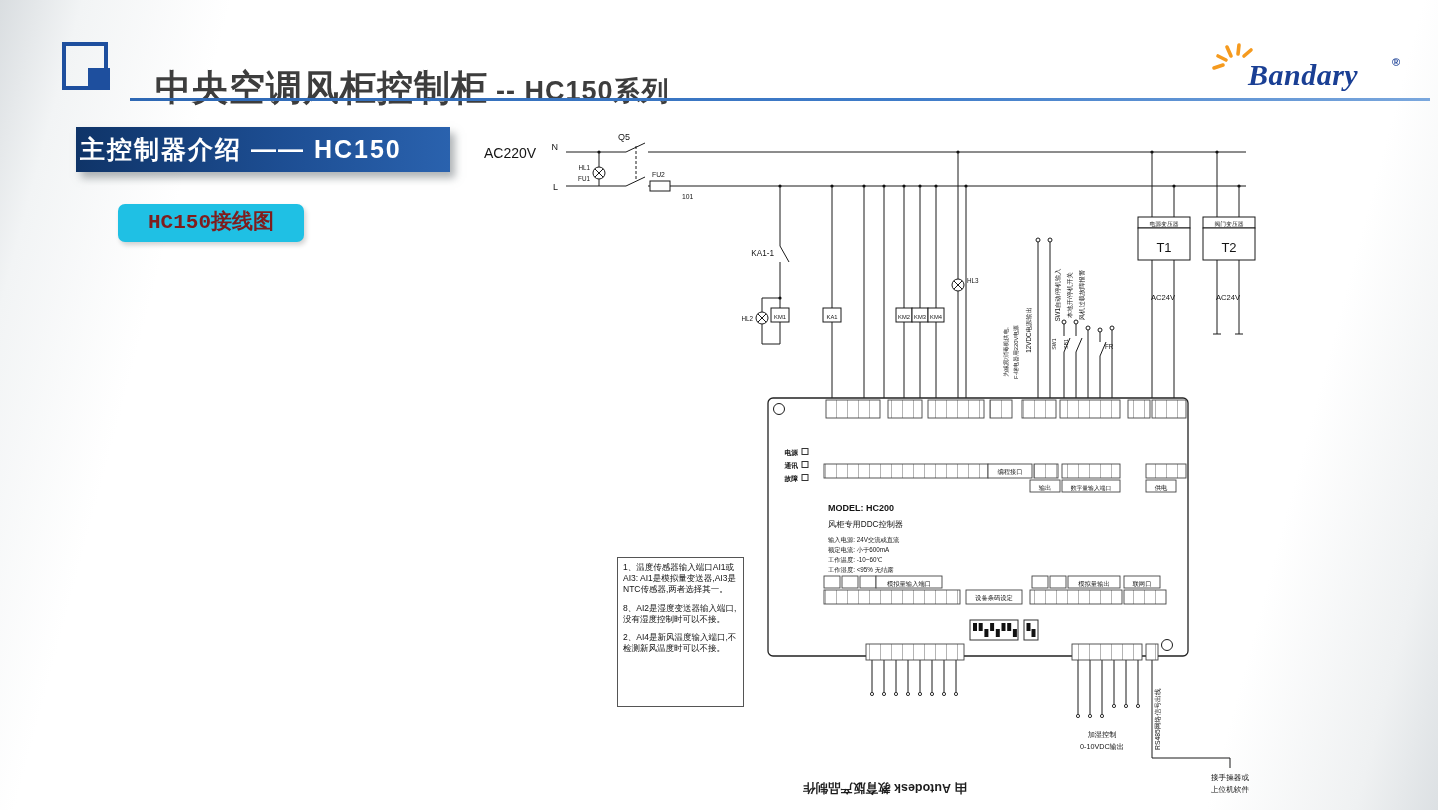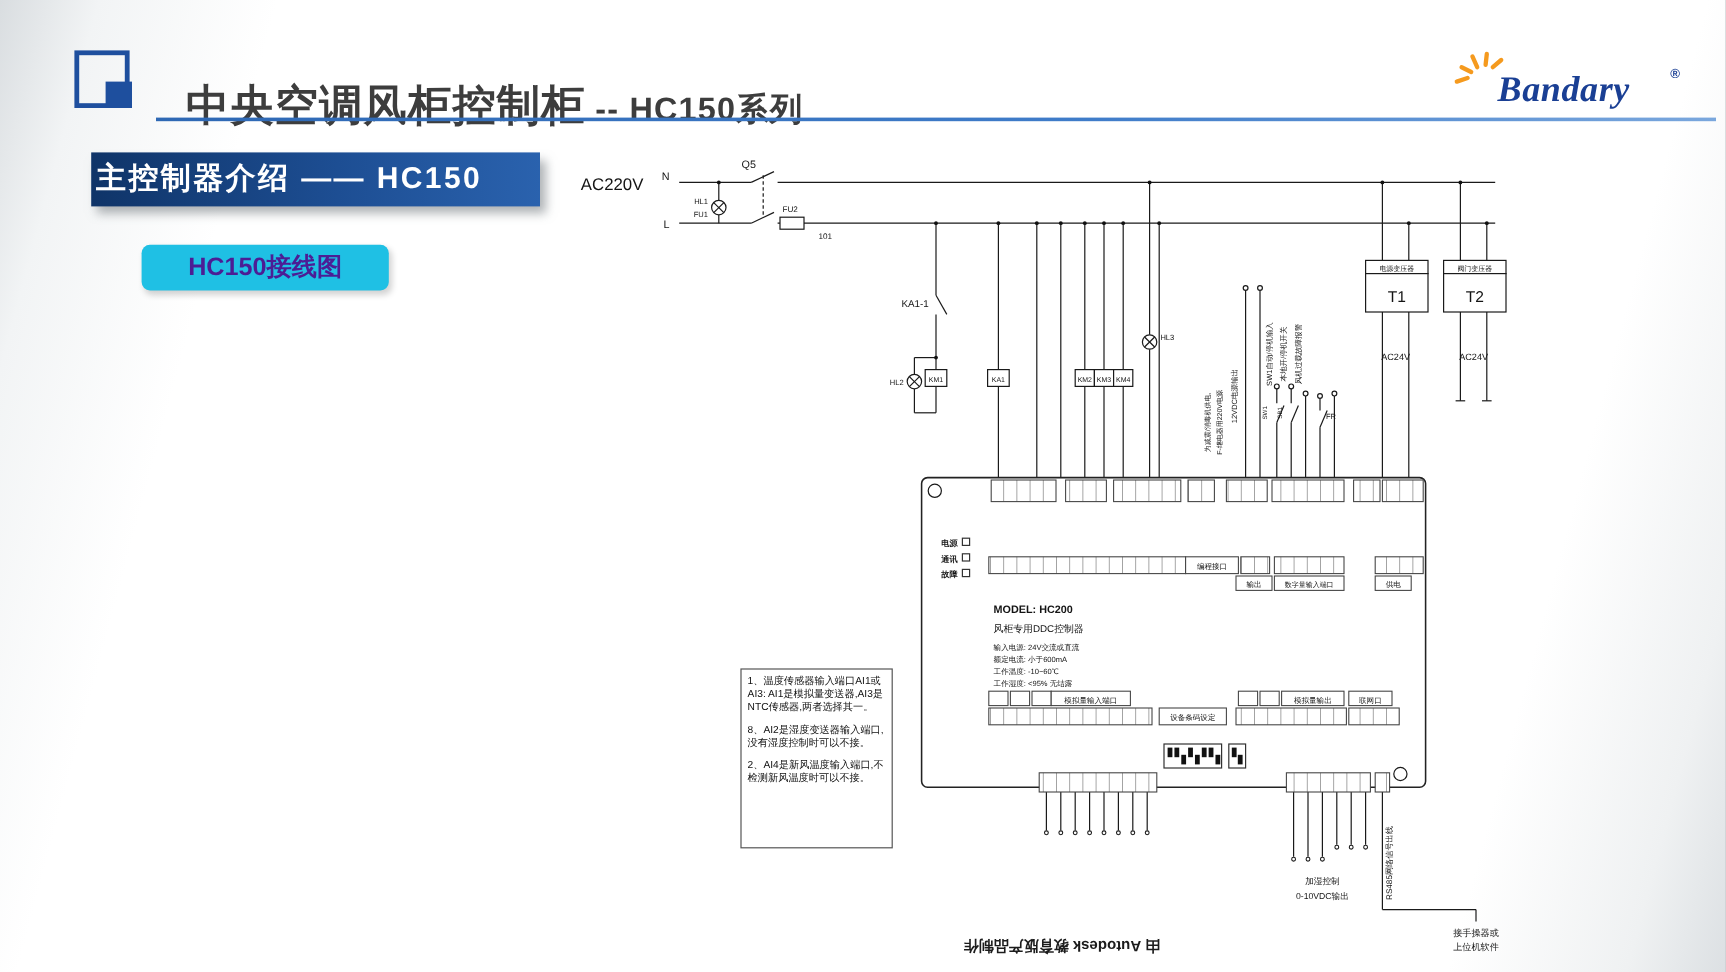--- a/index.html
+++ b/index.html
@@ -13,22 +13,22 @@
   .title .sub{font-size:27px;margin-left:8px;}
   .rule{position:absolute;left:130px;top:98px;width:1300px;height:3px;background:linear-gradient(90deg,#2e68b4,#3f7cc9 60%,#7aa7dd);}
   .logo{position:absolute;right:36px;top:46px;width:180px;height:56px;}
   .logo .sun{position:absolute;left:-14px;top:-4px;}
   .logo-text{position:absolute;left:26px;top:12px;font-family:"Liberation Serif",serif;font-style:italic;font-weight:bold;font-size:30px;color:#1a3f94;letter-spacing:.5px;}
   .logo-reg{position:absolute;right:2px;top:10px;font-size:11px;color:#1a3f94;font-weight:bold;}
   
   .banner{position:absolute;left:76px;top:127px;width:374px;height:45px;background:linear-gradient(90deg,#0f3468,#1d4e93 55%,#2a62ae);
     color:#fff;font-size:25px;font-weight:bold;line-height:45px;padding-left:4px;letter-spacing:2px;box-sizing:border-box;
     box-shadow:5px 6px 8px rgba(110,116,122,.55);white-space:nowrap;}
-  .badge{position:absolute;left:118px;top:204px;width:206px;height:38px;background:#1fc0e4;color:#4c1d95;font-size:21px;font-weight:bold;
-    line-height:38px;text-align:center;border-radius:7px;box-shadow:2px 3px 5px rgba(0,0,0,.18);}
+  .badge{position:absolute;left:118px;top:204px;width:186px;height:38px;background:#1fc0e4;color:#7f1d1d;font-size:21px;font-weight:bold;
+    line-height:38px;text-align:center;border-radius:7px;box-shadow:2px 3px 5px rgba(0,0,0,.18);font-family:Liberation Mono, monospace;}
   
   .notes{position:absolute;left:617px;top:513px;width:127px;height:150px;border:1px solid #555;background:#fff;
     font-size:8.5px;line-height:1.32;color:#111;padding:4px 5px;box-sizing:border-box;margin-top:44px;}
   .notes p{margin:0 0 7px 0;}
   
   .diagram{position:absolute;left:0;top:0;width:1438px;height:810px;}
   .diagram text{fill:#141414;font-family:"Liberation Sans",sans-serif;}
   .t5{font-size:5.2px}.t55{font-size:5.8px}.t6{font-size:6.3px}.t65{font-size:6.8px}
   .t7{font-size:7.2px}.t75{font-size:7.6px}.t8{font-size:8.2px}.t9{font-size:9px}
   .t12{font-size:12.5px}.t13{font-size:13px}.t14{font-size:14px}

